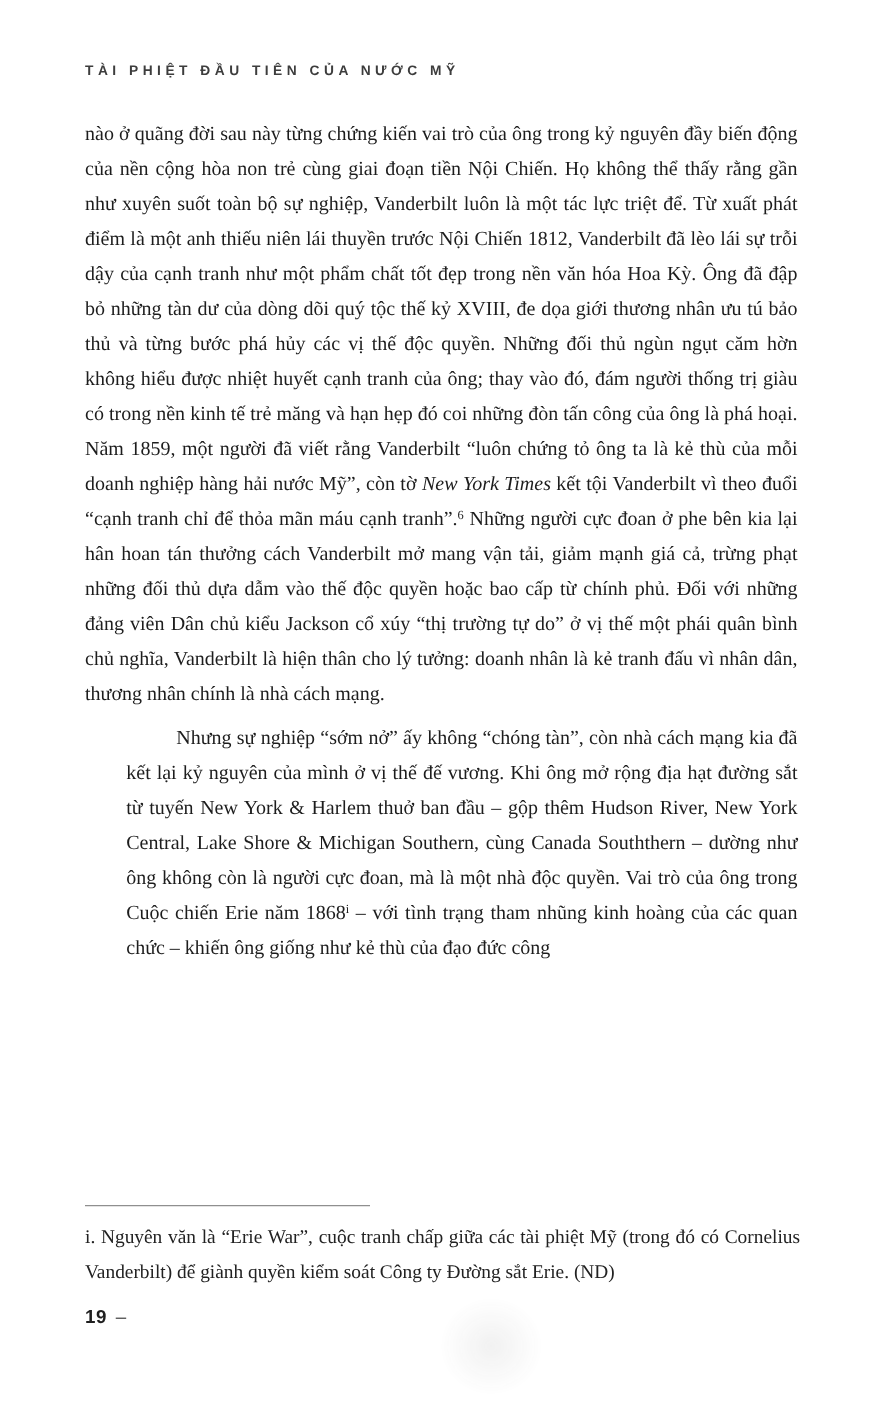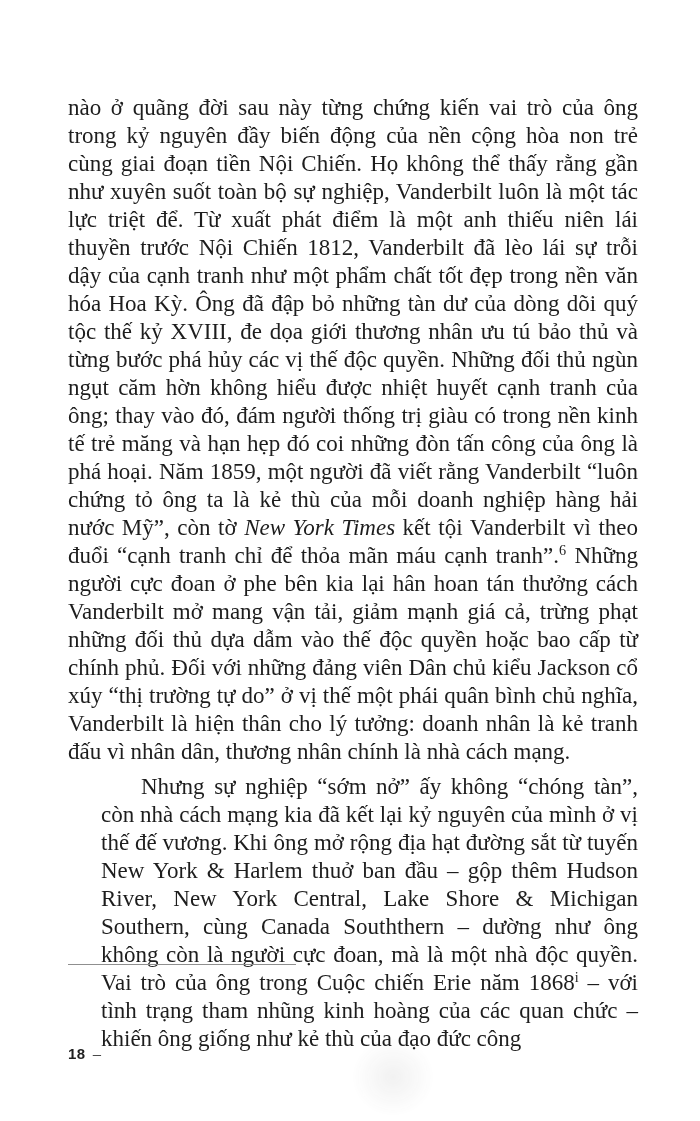--- a/index.html
+++ b/index.html
@@ -25,21 +25,21 @@
     font-weight: 600;
     letter-spacing: 3.6px;
     color: #3d3d3d;
     white-space: nowrap;
   }
   .body-text {
     position: absolute;
     left: 68px;
     top: 94px;
     width: 570px;
-    font-size: 23px;
+    font-size: 16px;
     line-height: 28px;
     text-align: justify;
     color: #1d1d1d;
   }
   .para {
     margin: 0;
   }
   .para.indented {
     margin-top: 7px;
     text-indent: 40px;
@@ -95,28 +95,30 @@
     background: radial-gradient(closest-side, rgba(60,60,60,0.07), rgba(60,60,60,0.0));
     filter: blur(1px);
     pointer-events: none;
   }
 </style>
 </head>
 <body>
 
 <div class="page">
 
+  <div class="running-head">TÀI PHIỆT ĐẦU TIÊN CỦA NƯỚC MỸ</div>
 
   <div class="body-text">
     <p class="para"><span>nào ở quãng đời sau này từng chứng kiến vai trò của ông trong kỷ nguyên đầy biến động của nền cộng hòa non trẻ cùng giai đoạn tiền Nội Chiến. Họ không thể thấy rằng gần như xuyên suốt toàn bộ sự nghiệp, Vanderbilt luôn là một tác lực triệt để. Từ xuất phát điểm là một anh thiếu niên lái thuyền trước Nội Chiến 1812, Vanderbilt đã lèo lái sự trỗi dậy của cạnh tranh như một phẩm chất tốt đẹp trong nền văn hóa Hoa Kỳ. Ông đã đập bỏ những tàn dư của dòng dõi quý tộc thế kỷ XVIII, đe dọa giới thương nhân ưu tú bảo thủ và từng bước phá hủy các vị thế độc quyền. Những đối thủ ngùn ngụt căm hờn không hiểu được nhiệt huyết cạnh tranh của ông; thay vào đó, đám người thống trị giàu có trong nền kinh tế trẻ măng và hạn hẹp đó coi những đòn tấn công của ông là phá hoại. Năm 1859, một người đã viết rằng Vanderbilt “luôn chứng tỏ ông ta là kẻ thù của mỗi doanh nghiệp hàng hải nước Mỹ”, còn tờ </span><span class="run-italic">New York Times</span><span> kết tội Vanderbilt vì theo đuổi “cạnh tranh chỉ để thỏa mãn máu cạnh tranh”.</span><span class="run-sup">6</span><span> Những người cực đoan ở phe bên kia lại hân hoan tán thưởng cách Vanderbilt mở mang vận tải, giảm mạnh giá cả, trừng phạt những đối thủ dựa dẫm vào thế độc quyền hoặc bao cấp từ chính phủ. Đối với những đảng viên Dân chủ kiểu Jackson cổ xúy “thị trường tự do” ở vị thế một phái quân bình chủ nghĩa, Vanderbilt là hiện thân cho lý tưởng: doanh nhân là kẻ tranh đấu vì nhân dân, thương nhân chính là nhà cách mạng.</span></p>
     <p class="para indented"><span>Nhưng sự nghiệp “sớm nở” ấy không “chóng tàn”, còn nhà cách mạng kia đã kết lại kỷ nguyên của mình ở vị thế đế vương. Khi ông mở rộng địa hạt đường sắt từ tuyến New York &amp; Harlem thuở ban đầu – gộp thêm Hudson River, New York Central, Lake Shore &amp; Michigan Southern, cùng Canada Souththern – dường như ông không còn là người cực đoan, mà là một nhà độc quyền. Vai trò của ông trong Cuộc chiến Erie năm 1868</span><span class="run-sup">i</span><span> – với tình trạng tham nhũng kinh hoàng của các quan chức – khiến ông giống như kẻ thù của đạo đức công</span></p>
   </div>
 
   <div class="footnote-rule"></div>
 
+  <p class="footnote">i. Nguyên văn là “Erie War”, cuộc tranh chấp giữa các tài phiệt Mỹ (trong đó có Cornelius Vanderbilt) để giành quyền kiểm soát Công ty Đường sắt Erie. (ND)</p>
 
   <div class="footer">
-    <span>18</span><span class="dash">–</span>
+    <span>19</span><span class="dash">–</span>
   </div>
 
   <div class="watermark"></div>
 
 </div>
 
 </body></html>

